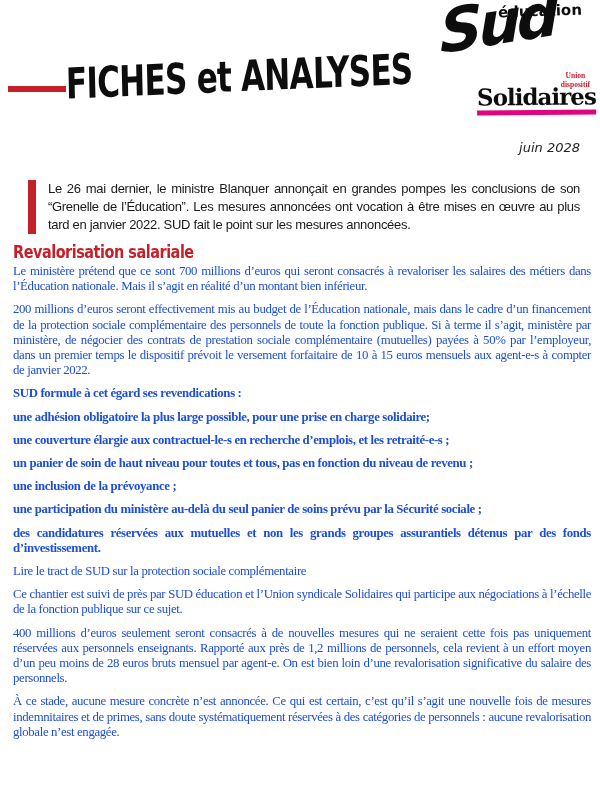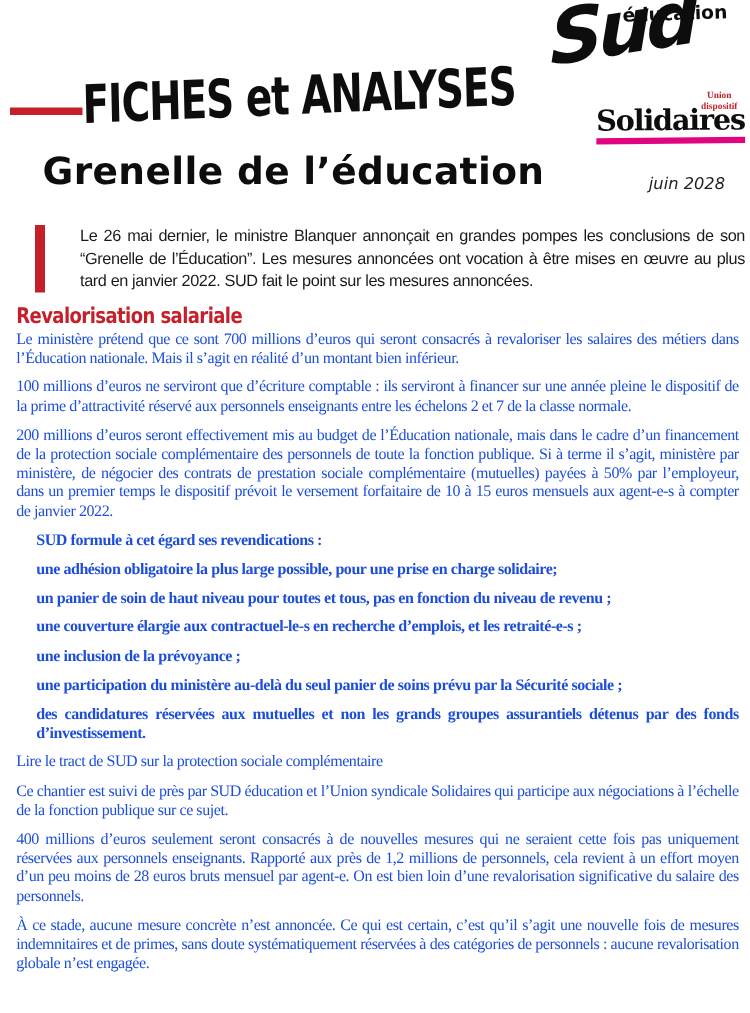--- a/index.html
+++ b/index.html
@@ -44,71 +44,69 @@
   }
   .logo-solidaires{
     position:absolute;top:84px;right:0;
     font-family:"DejaVu Serif",serif;font-weight:bold;font-size:23px;letter-spacing:-1px;
     color:#0d0d0d;border-bottom:5px solid #e0047f;padding-bottom:1px;line-height:1.1;
     transform:rotate(-.5deg);
   }
   
   .intro{
     position:absolute;left:28px;top:180px;width:532px;
-    border-left:8px solid #c5202a;padding-left:28px;
+    border-left:8px solid #c5202a;padding-left:12px;
     font-family:"Liberation Sans",sans-serif;font-size:13px;letter-spacing:-0.3px;
     line-height:18px;text-align:justify;color:#1a1a1a;
   }
   
   .section-heading{
     position:absolute;left:13px;top:243px;
     font-family:"DejaVu Sans",sans-serif;font-weight:800;font-size:16px;
     color:#c5202a;letter-spacing:-.5px;
     transform:scale(.9,1.08);transform-origin:left center;white-space:nowrap;
   }
   .article{
     position:absolute;left:13px;top:264px;width:578px;
     font-size:12.8px;line-height:15.2px;letter-spacing:-0.35px;
     text-align:justify;color:#1d4ed8;
   }
   .article p{margin:0 0 8px 0;}
-  .article p.bold{font-weight:bold;margin-left:16px;}
+  .article p.bold{font-weight:bold;}
 </style>
 </head>
 <body>
 
 <div class="page">
 
   <div class="red-dash"></div>
   <div class="series-title">FICHES et ANALYSES</div>
-  <div class="page-title">Grenelle de l’éducation</div>
   <div class="issue-date">juin 2028</div>
 
   <div class="logo">
     <div class="logo-sud">Sud</div>
     <div class="logo-education">éducation</div>
     <div class="logo-union">
       <div>Union</div>
       <div>dispositif</div>
     </div>
     <div class="logo-solidaires">Solidaires</div>
   </div>
 
   <div class="intro">Le 26 mai dernier, le ministre Blanquer annonçait en grandes pompes les conclusions de son “Grenelle de l’Éducation”. Les mesures annoncées ont vocation à être mises en œuvre au plus tard en janvier 2022. SUD fait le point sur les mesures annoncées.</div>
 
   <div class="section-heading">Revalorisation salariale</div>
 
   <div class="article">
     <p>Le ministère prétend que ce sont 700 millions d’euros qui seront consacrés à revaloriser les salaires des métiers dans l’Éducation nationale. Mais il s’agit en réalité d’un montant bien inférieur.</p>
-    <p>100 millions d’euros ne serviront que d’écriture comptable : ils serviront à financer sur une année pleine le dispositif de la prime d’attractivité réservé aux personnels enseignants entre les échelons 2 et 7 de la classe normale.</p>
     <p>200 millions d’euros seront effectivement mis au budget de l’Éducation nationale, mais dans le cadre d’un financement de la protection sociale complémentaire des personnels de toute la fonction publique. Si à terme il s’agit, ministère par ministère, de négocier des contrats de prestation sociale complémentaire (mutuelles) payées à 50% par l’employeur, dans un premier temps le dispositif prévoit le versement forfaitaire de 10 à 15 euros mensuels aux agent-e-s à compter de janvier 2022.</p>
     <p class="bold">SUD formule à cet égard ses revendications :</p>
     <p class="bold">une adhésion obligatoire la plus large possible, pour une prise en charge solidaire;</p>
+    <p class="bold">une couverture élargie aux contractuel-le-s en recherche d’emplois, et les retraité-e-s ;</p>
     <p class="bold">un panier de soin de haut niveau pour toutes et tous, pas en fonction du niveau de revenu ;</p>
-    <p class="bold">une couverture élargie aux contractuel-le-s en recherche d’emplois, et les retraité-e-s ;</p>
     <p class="bold">une inclusion de la prévoyance ;</p>
     <p class="bold">une participation du ministère au-delà du seul panier de soins prévu par la Sécurité sociale ;</p>
     <p class="bold">des candidatures réservées aux mutuelles et non les grands groupes assurantiels détenus par des fonds d’investissement.</p>
     <p>Lire le tract de SUD sur la protection sociale complémentaire</p>
     <p>Ce chantier est suivi de près par SUD éducation et l’Union syndicale Solidaires qui participe aux négociations à l’échelle de la fonction publique sur ce sujet.</p>
     <p>400 millions d’euros seulement seront consacrés à de nouvelles mesures qui ne seraient cette fois pas uniquement réservées aux personnels enseignants. Rapporté aux près de 1,2 millions de personnels, cela revient à un effort moyen d’un peu moins de 28 euros bruts mensuel par agent-e. On est bien loin d’une revalorisation significative du salaire des personnels.</p>
     <p>À ce stade, aucune mesure concrète n’est annoncée. Ce qui est certain, c’est qu’il s’agit une nouvelle fois de mesures indemnitaires et de primes, sans doute systématiquement réservées à des catégories de personnels : aucune revalorisation globale n’est engagée.</p>
   </div>
 
 </div>

